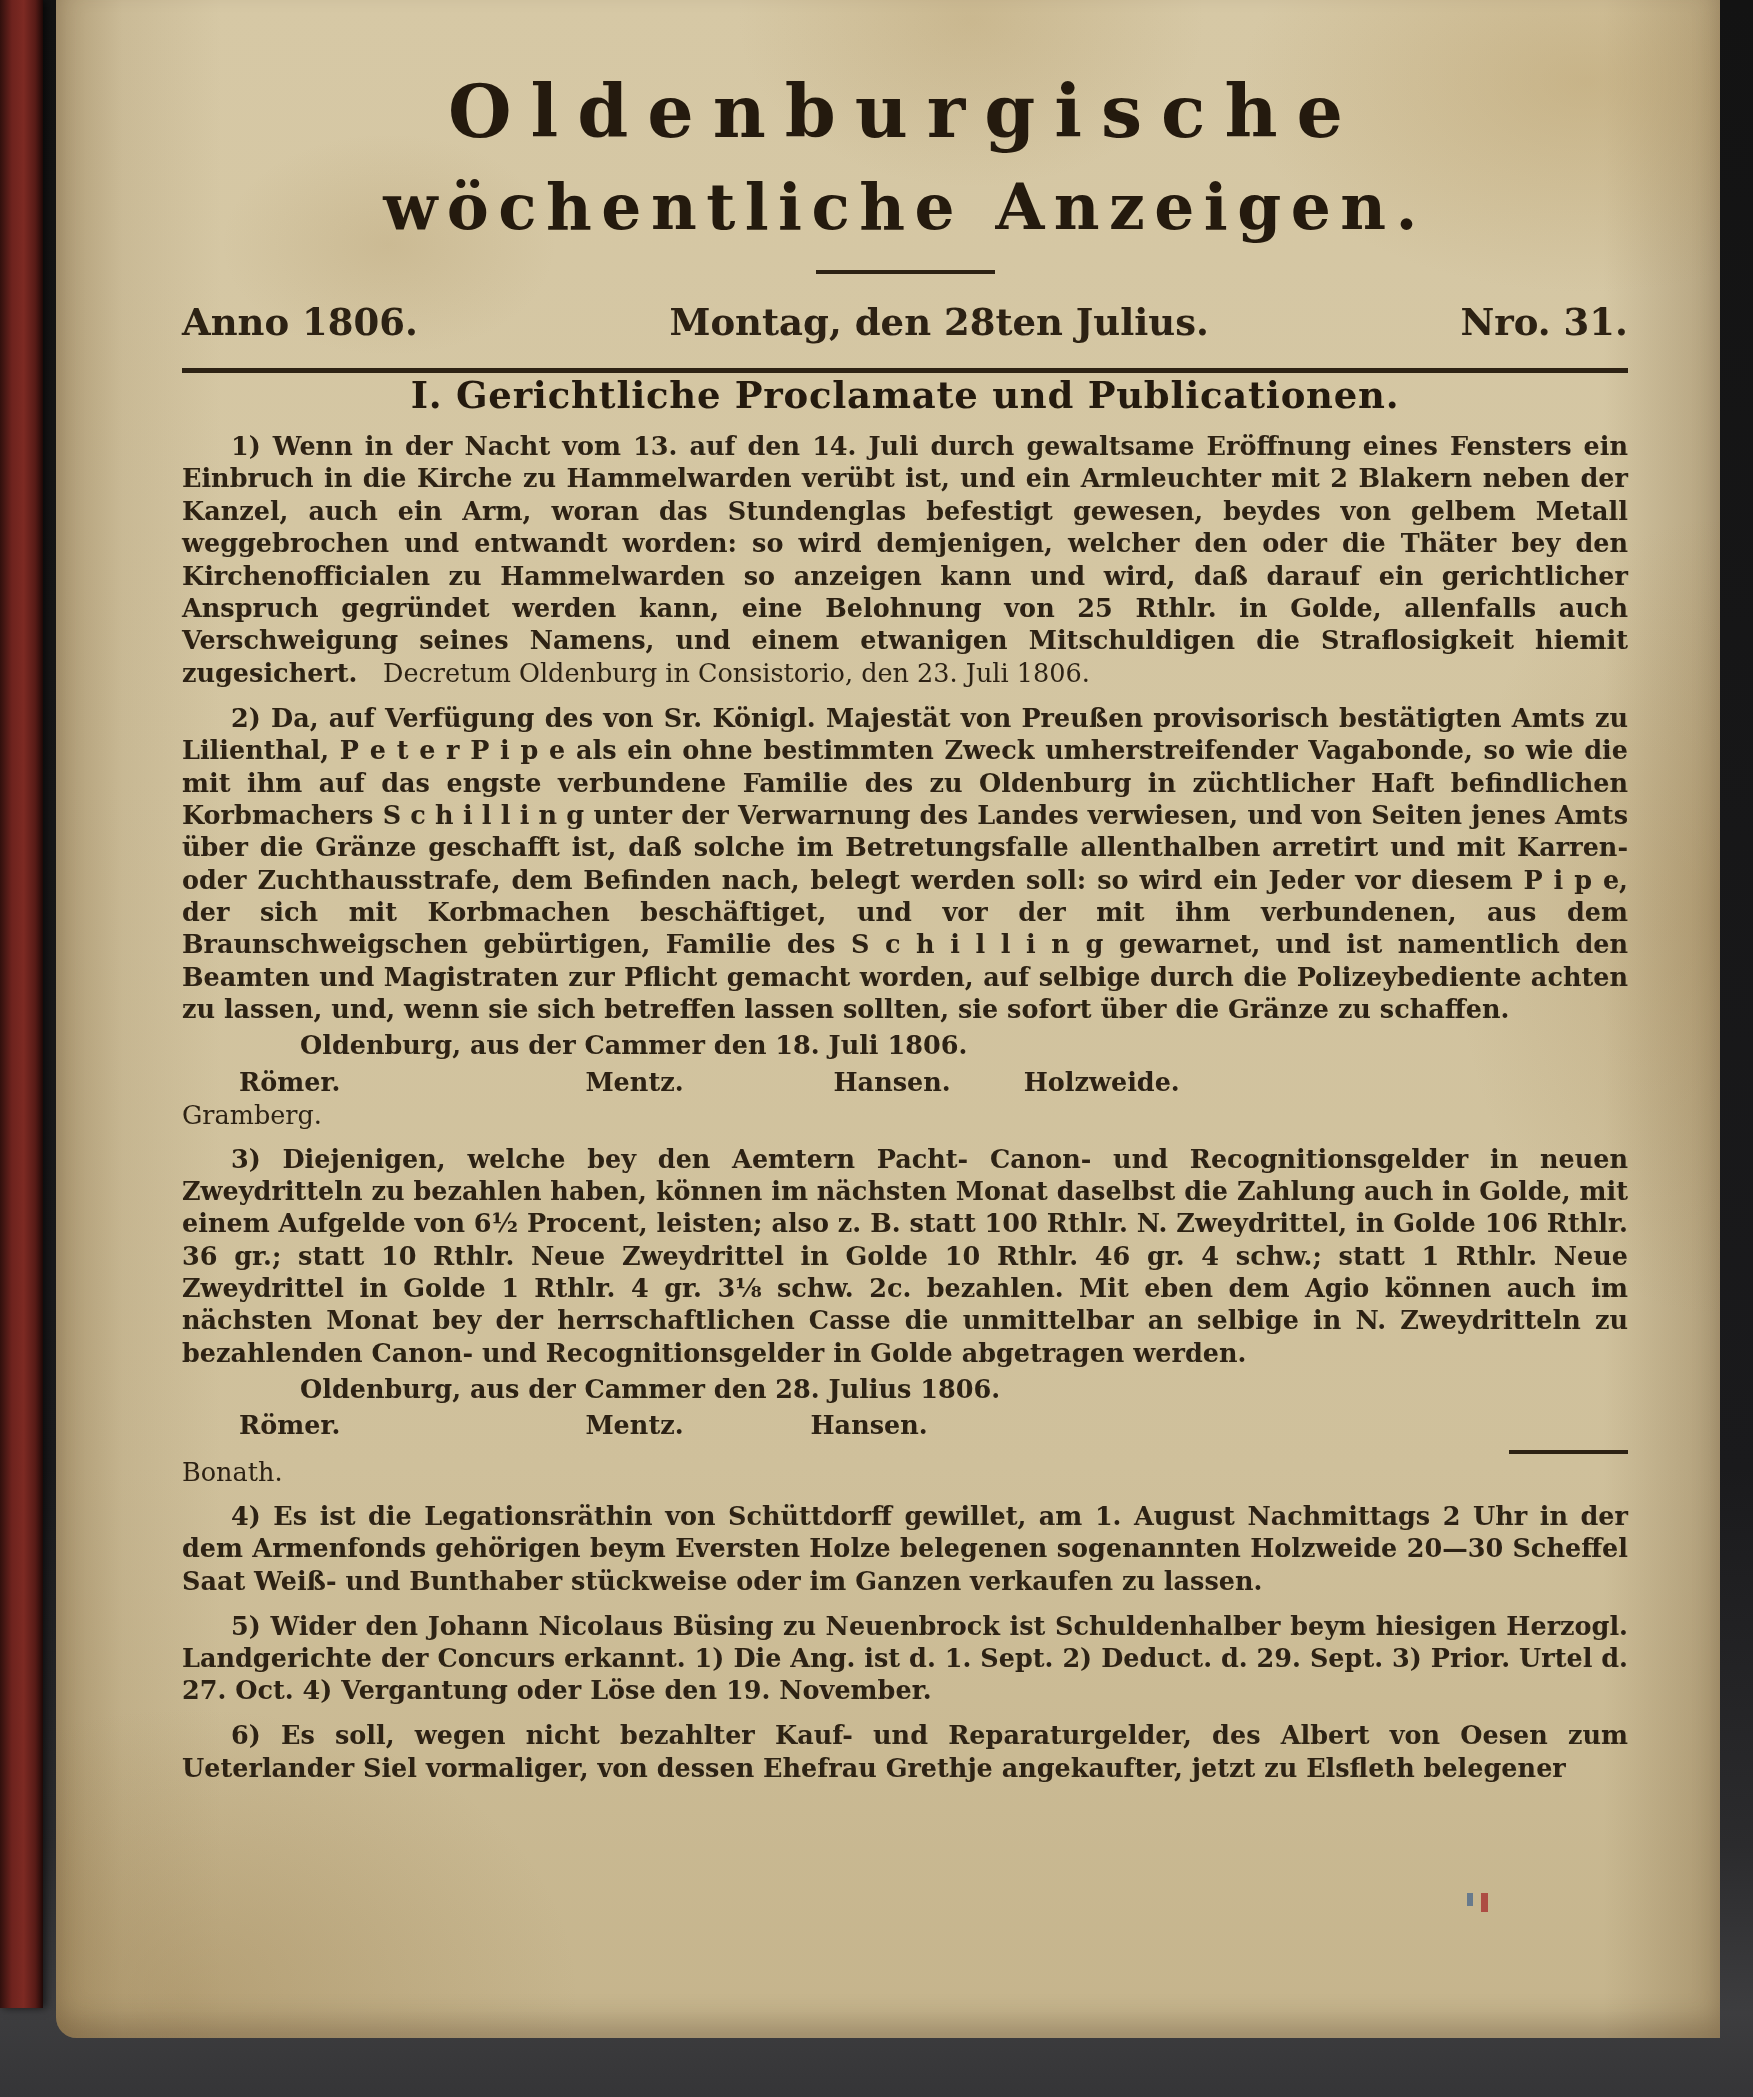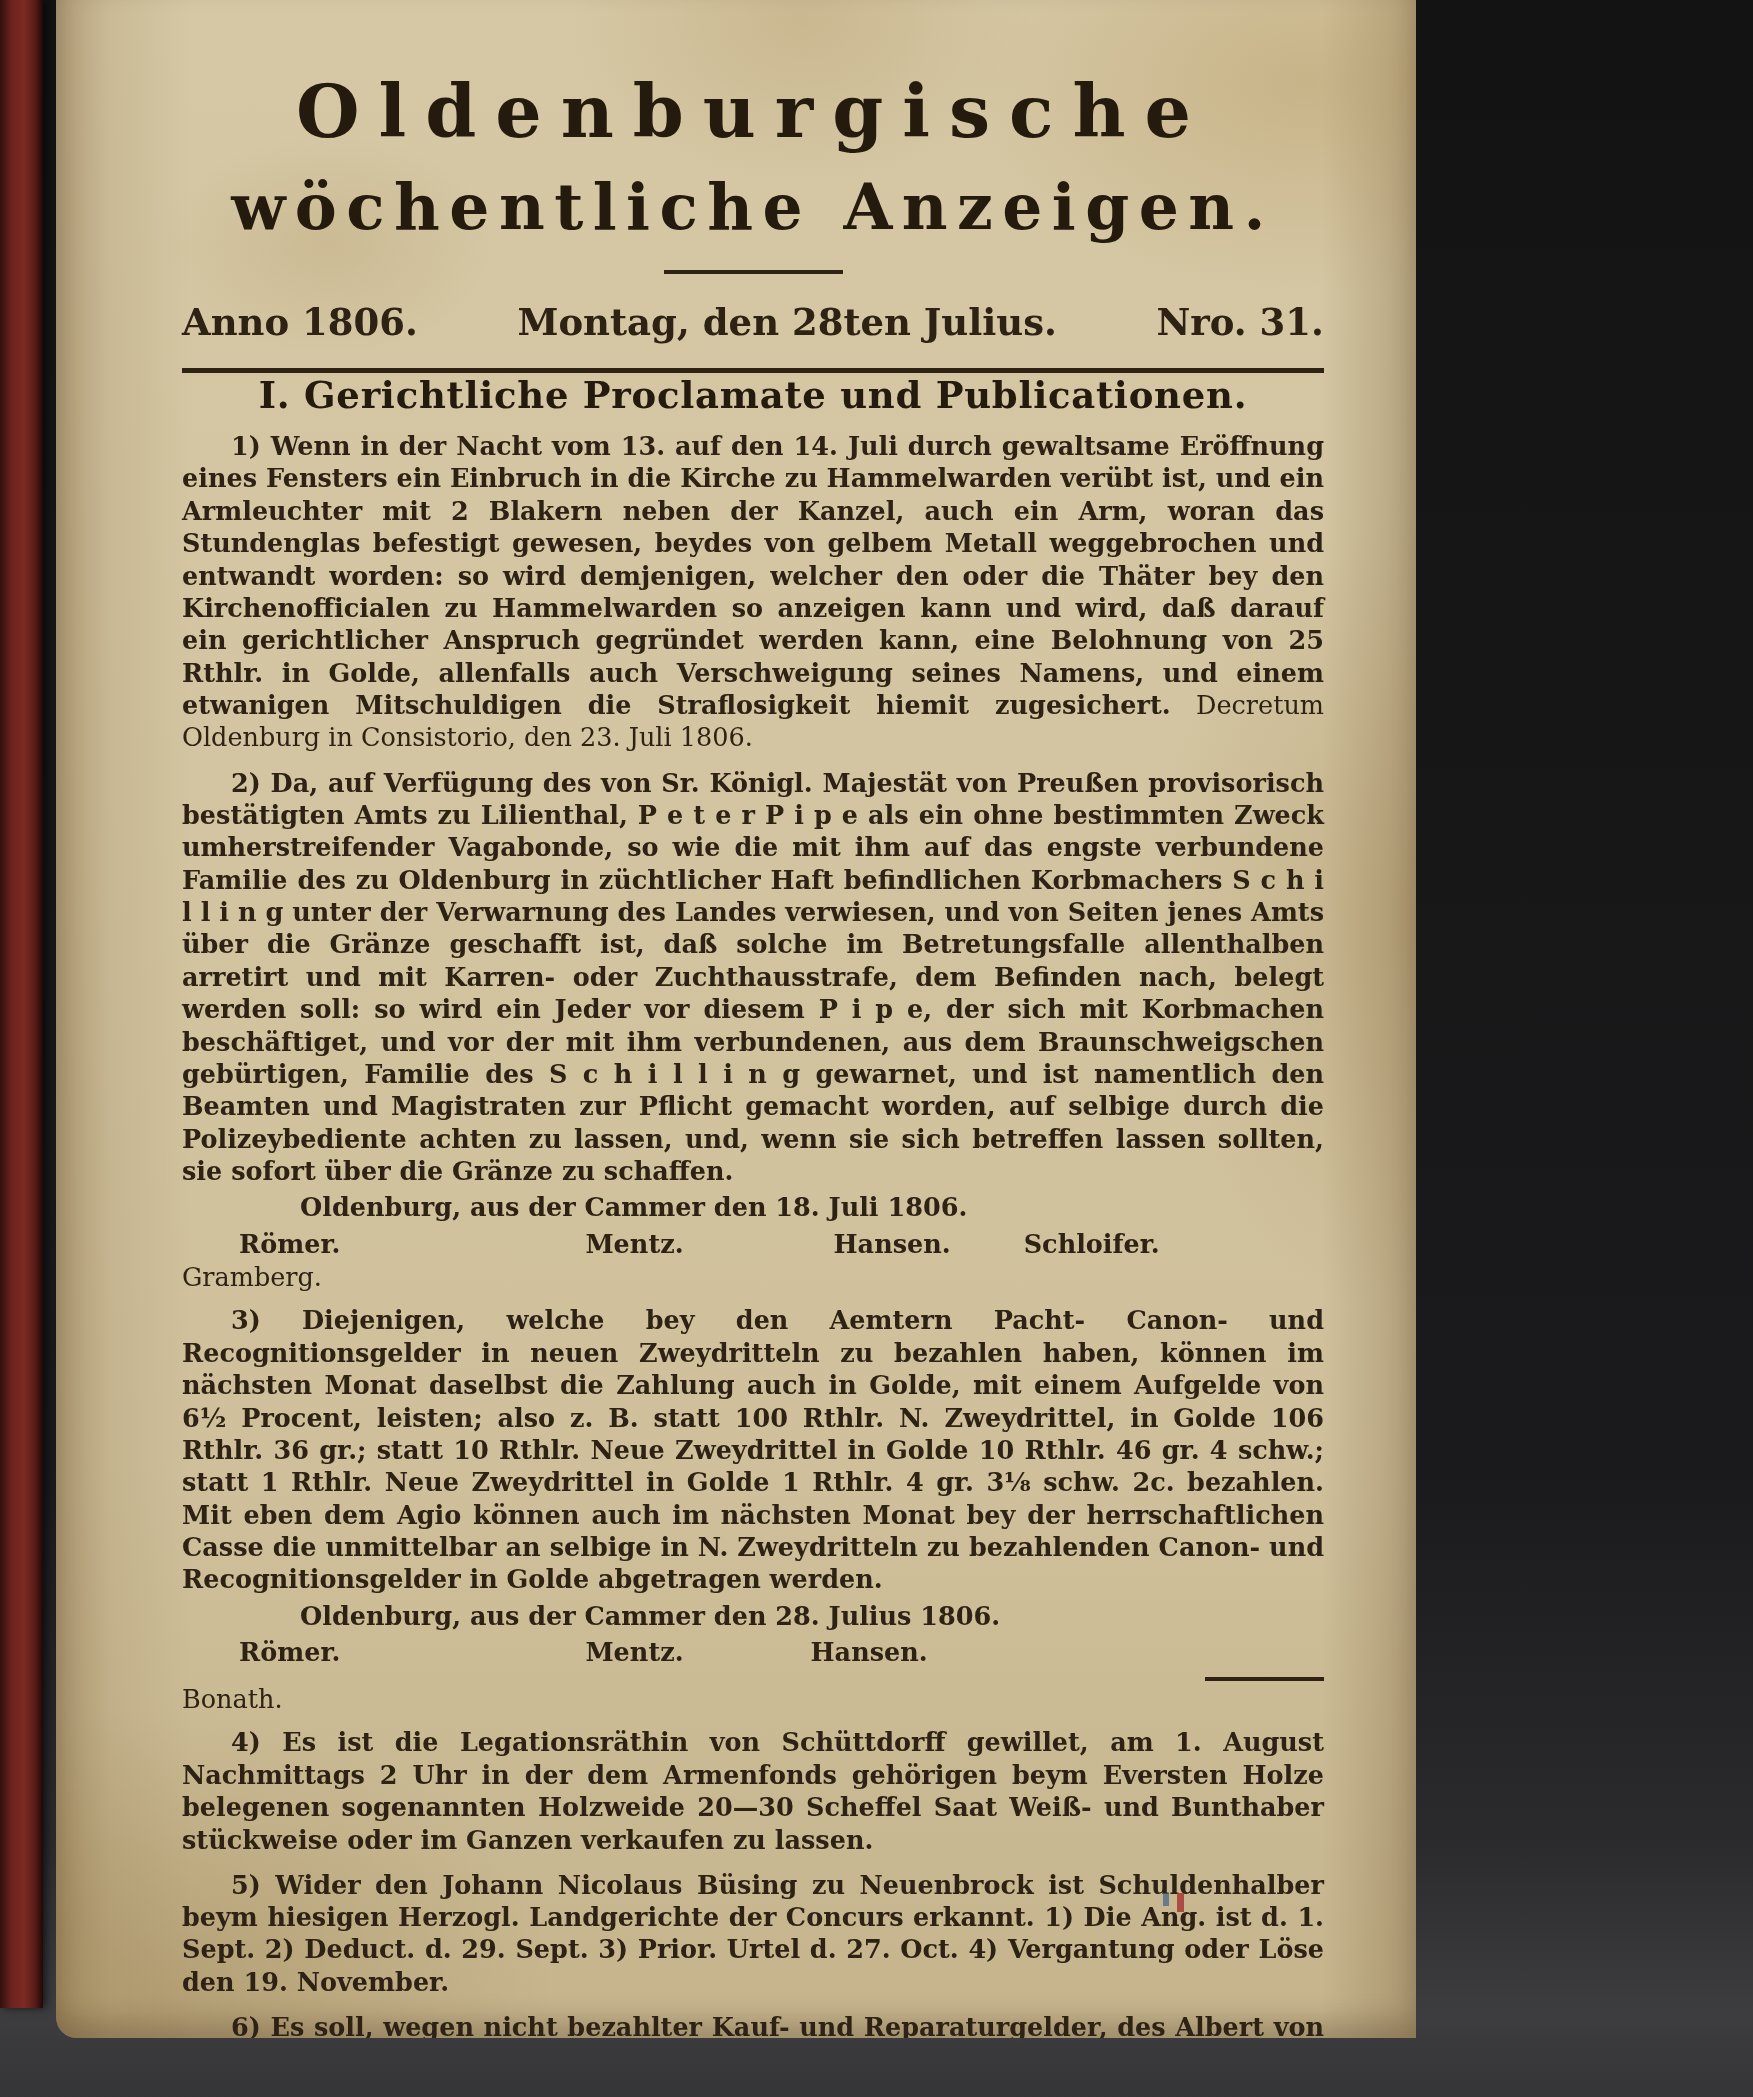--- a/index.html
+++ b/index.html
@@ -12,21 +12,21 @@
   .photo {
     position:relative; width:1754px; height:2097px; overflow:hidden;
     background:linear-gradient(180deg,#131313 0%,#1a1a1c 70%,#2b2b2d 88%,#3d3d3f 96%,#353537 100%);
   }
   .book-edge {
     position:absolute; left:0; top:0; width:43px; height:2008px;
     background:linear-gradient(90deg,#30100d 0%,#6e231e 28%,#7d2a23 55%,#571b17 82%,#1e0907 100%);
     box-shadow: 3.2px 0 8px rgba(0,0,0,0.6);
   }
   .paper {
-    position:absolute; left:56px; top:0; width:1360px; height:2038px;
+    position:absolute; left:56px; top:0; width:1664px; height:2038px;
     color:#2d2214;
     background:
       radial-gradient(ellipse 493px 302px at 92% 4%, rgba(173,142,84,0.35), transparent 70%),
       radial-gradient(ellipse 382px 573px at 100% 45%, rgba(150,120,70,0.28), transparent 70%),
       radial-gradient(ellipse 557px 414px at 8% 98%, rgba(140,110,62,0.30), transparent 70%),
       radial-gradient(ellipse 334px 239px at 55% 1%, rgba(165,135,80,0.25), transparent 70%),
       radial-gradient(ellipse 239px 159px at 20% 12%, rgba(158,128,75,0.18), transparent 70%),
       linear-gradient(90deg, rgba(118,90,48,0.40) 0%, rgba(118,90,48,0.12) 4%, rgba(0,0,0,0) 10%, rgba(0,0,0,0) 93%, rgba(110,85,48,0.32) 100%),
       linear-gradient(180deg,#d6c8a5 0%,#d3c5a1 38%,#cfc09b 72%,#c5b48c 100%);
     box-shadow: inset 0 -16px 27px rgba(60,40,20,0.28);
@@ -104,21 +104,21 @@
       <h2 class="section-heading">I. Gerichtliche Proclamate und Publicationen.</h2>
 
       <p class="body"><span>1) Wenn in der Nacht vom 13. auf den 14. Juli durch gewaltsame Eröffnung eines Fensters ein Einbruch in die Kirche zu Hammelwarden verübt ist, und ein Armleuchter mit 2 Blakern neben der Kanzel, auch ein Arm, woran das Stundenglas befestigt gewesen, beydes von gelbem Metall weggebrochen und entwandt worden: so wird demjenigen, welcher den oder die Thäter bey den Kirchenofficialen zu Hammelwarden so anzeigen kann und wird, daß darauf ein gerichtlicher Anspruch gegründet werden kann, eine Belohnung von 25 Rthlr. in Golde, allenfalls auch Verschweigung seines Namens, und einem etwanigen Mitschuldigen die Straflosigkeit hiemit zugesichert.</span> <span class="latin">Decretum Oldenburg in Consistorio, den 23. Juli 1806.</span></p>
 
       <p class="body">2) Da, auf Verfügung des von Sr. Königl. Majestät von Preußen provisorisch bestätigten Amts zu Lilienthal, P e t e r  P i p e als ein ohne bestimmten Zweck umherstreifender Vagabonde, so wie die mit ihm auf das engste verbundene Familie des zu Oldenburg in züchtlicher Haft befindlichen Korbmachers S c h i l l i n g unter der Verwarnung des Landes verwiesen, und von Seiten jenes Amts über die Gränze geschafft ist, daß solche im Betretungsfalle allenthalben arretirt und mit Karren- oder Zuchthausstrafe, dem Befinden nach, belegt werden soll: so wird ein Jeder vor diesem P i p e, der sich mit Korbmachen beschäftiget, und vor der mit ihm verbundenen, aus dem Braunschweigschen gebürtigen, Familie des S c h i l l i n g gewarnet, und ist namentlich den Beamten und Magistraten zur Pflicht gemacht worden, auf selbige durch die Polizeybediente achten zu lassen, und, wenn sie sich betreffen lassen sollten, sie sofort über die Gränze zu schaffen.</p>
       <p class="closing">Oldenburg, aus der Cammer den 18. Juli 1806.</p>
       <div class="sig-row sig-spread">
         <span>Römer.</span>
         <span>Mentz.</span>
         <span>Hansen.</span>
-        <span>Schloifer.</span>
+        <span>Holzweide.</span>
       </div>
       <div class="sig-right">Gramberg.</div>
 
       <p class="body">3) Diejenigen, welche bey den Aemtern Pacht- Canon- und Recognitionsgelder in neuen Zweydritteln zu bezahlen haben, können im nächsten Monat daselbst die Zahlung auch in Golde, mit einem Aufgelde von 6½ Procent, leisten; also z. B. statt 100 Rthlr. N. Zweydrittel, in Golde 106 Rthlr. 36 gr.; statt 10 Rthlr. Neue Zweydrittel in Golde 10 Rthlr. 46 gr. 4 schw.; statt 1 Rthlr. Neue Zweydrittel in Golde 1 Rthlr. 4 gr. 3⅛ schw. 2c. bezahlen. Mit eben dem Agio können auch im nächsten Monat bey der herrschaftlichen Casse die unmittelbar an selbige in N. Zweydritteln zu bezahlenden Canon- und Recognitionsgelder in Golde abgetragen werden.</p>
       <p class="closing">Oldenburg, aus der Cammer den 28. Julius 1806.</p>
       <div class="sig-row sig-spread3">
         <span>Römer.</span>
         <span>Mentz.</span>
         <span>Hansen.</span>
       </div>

